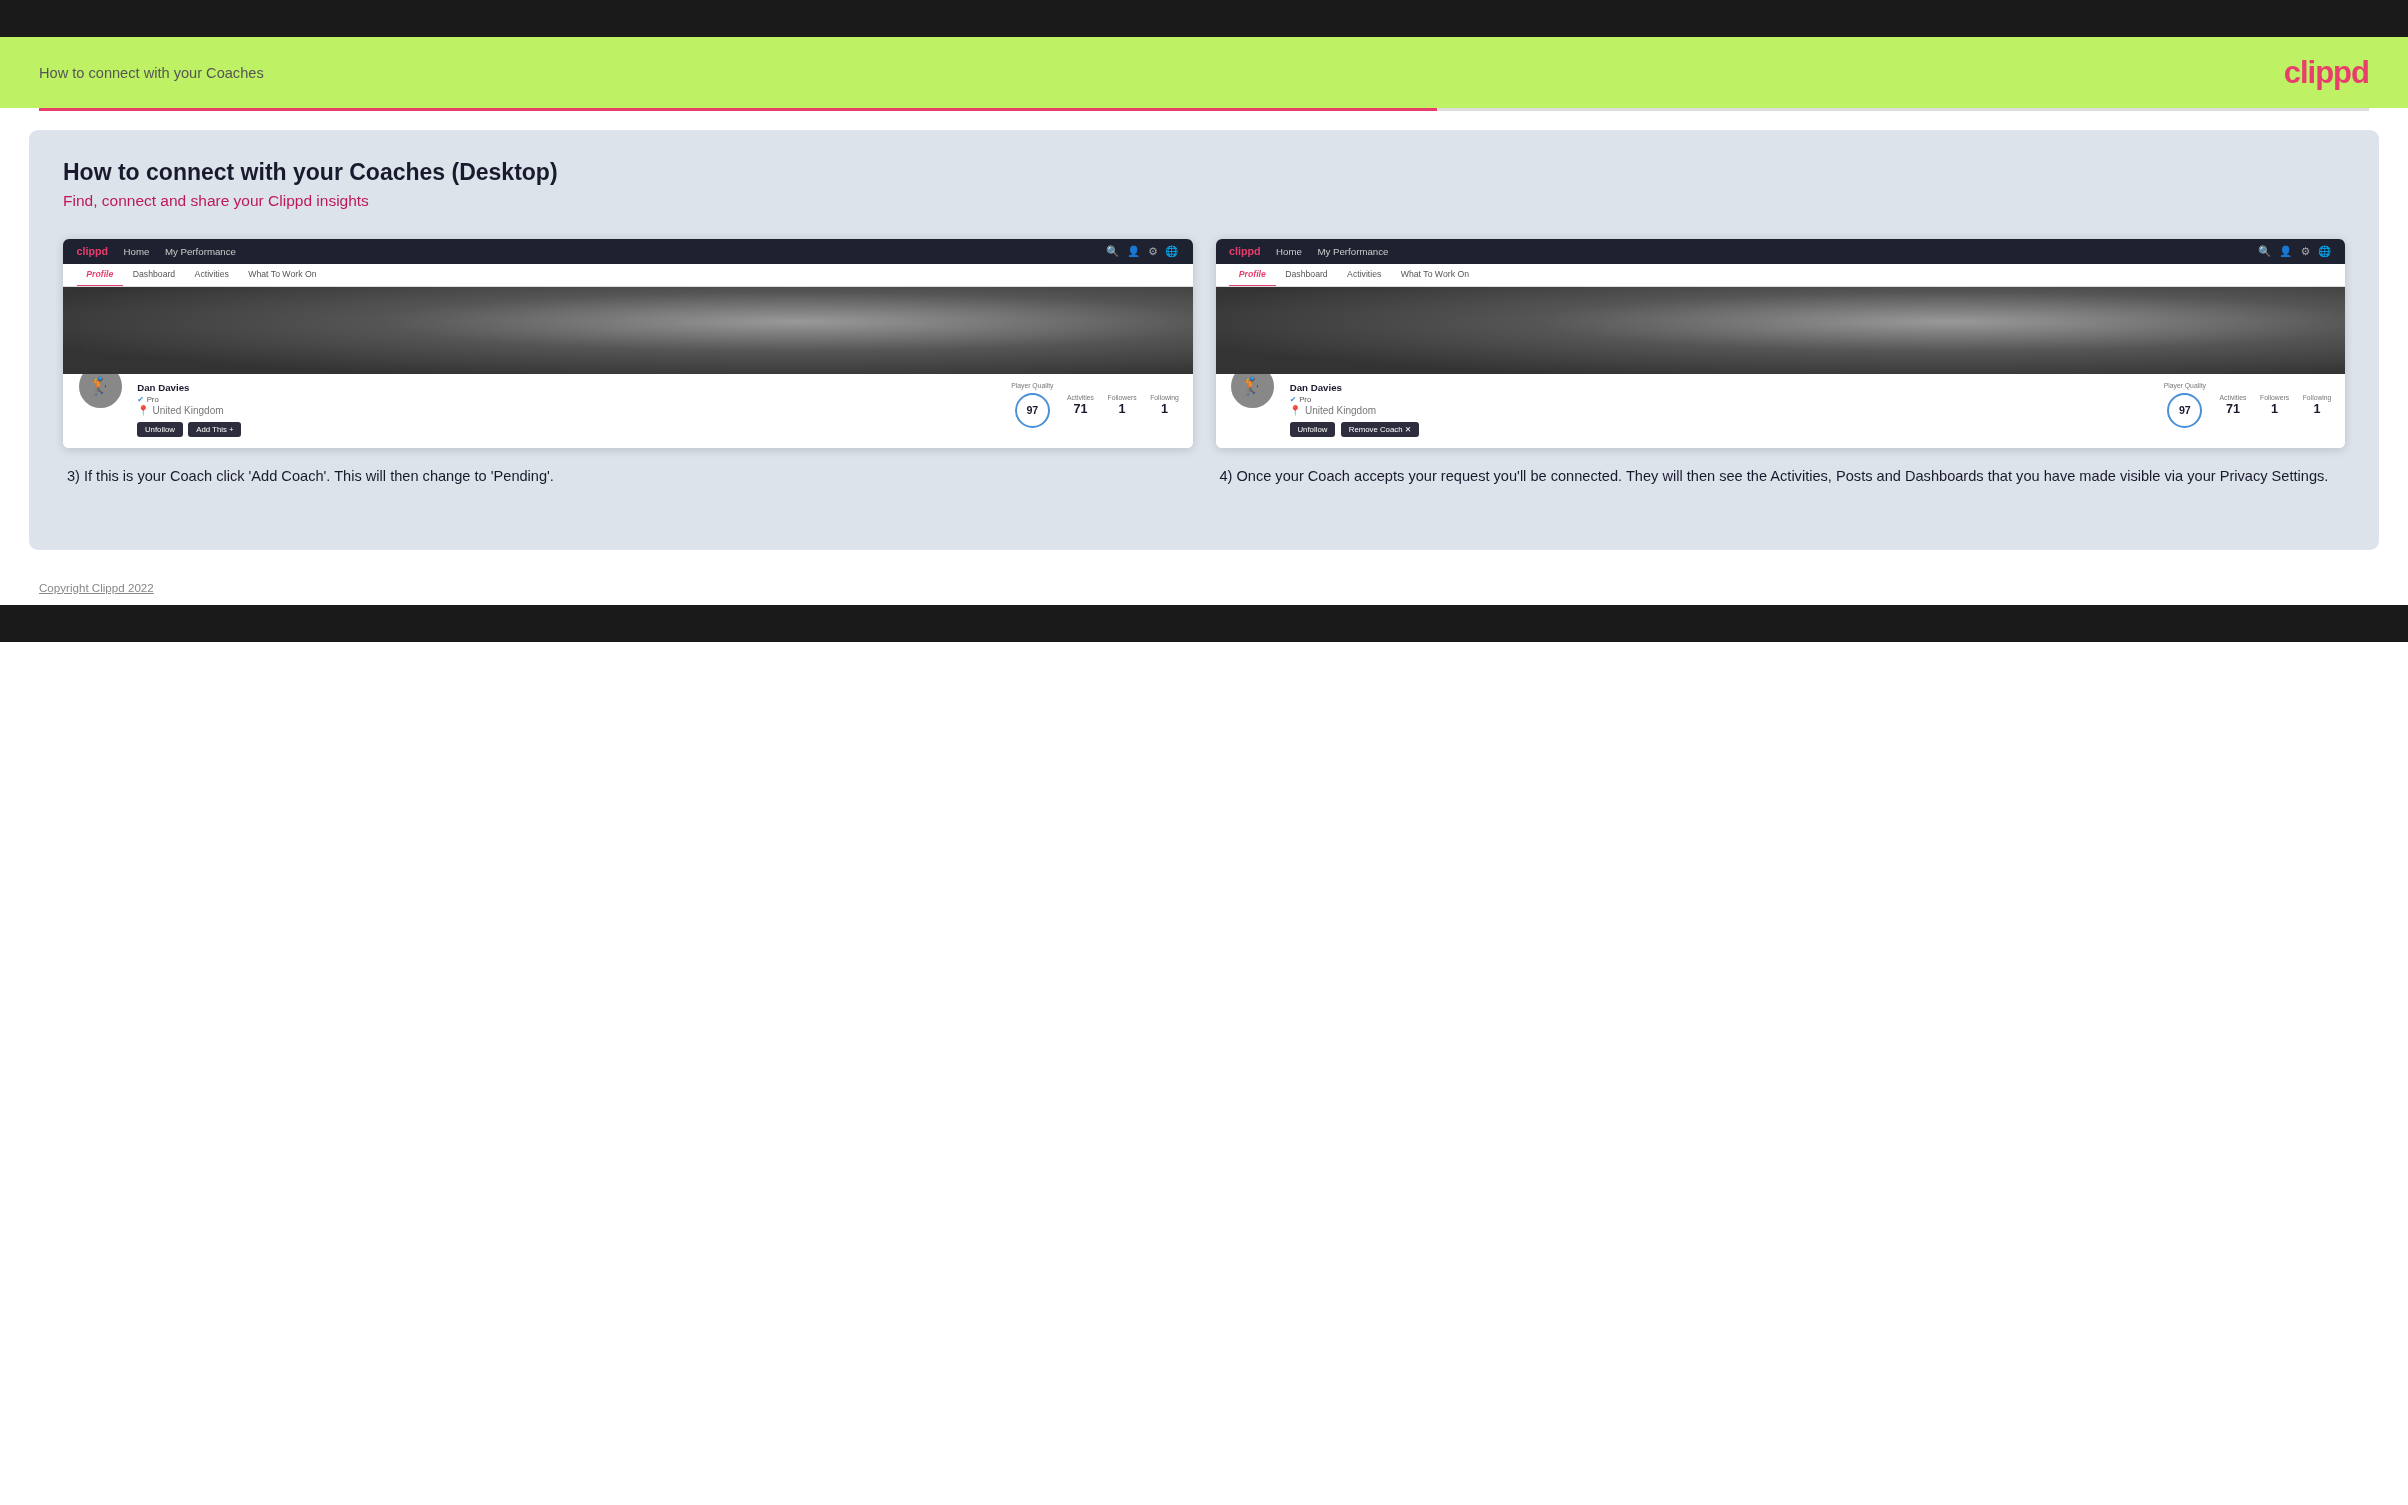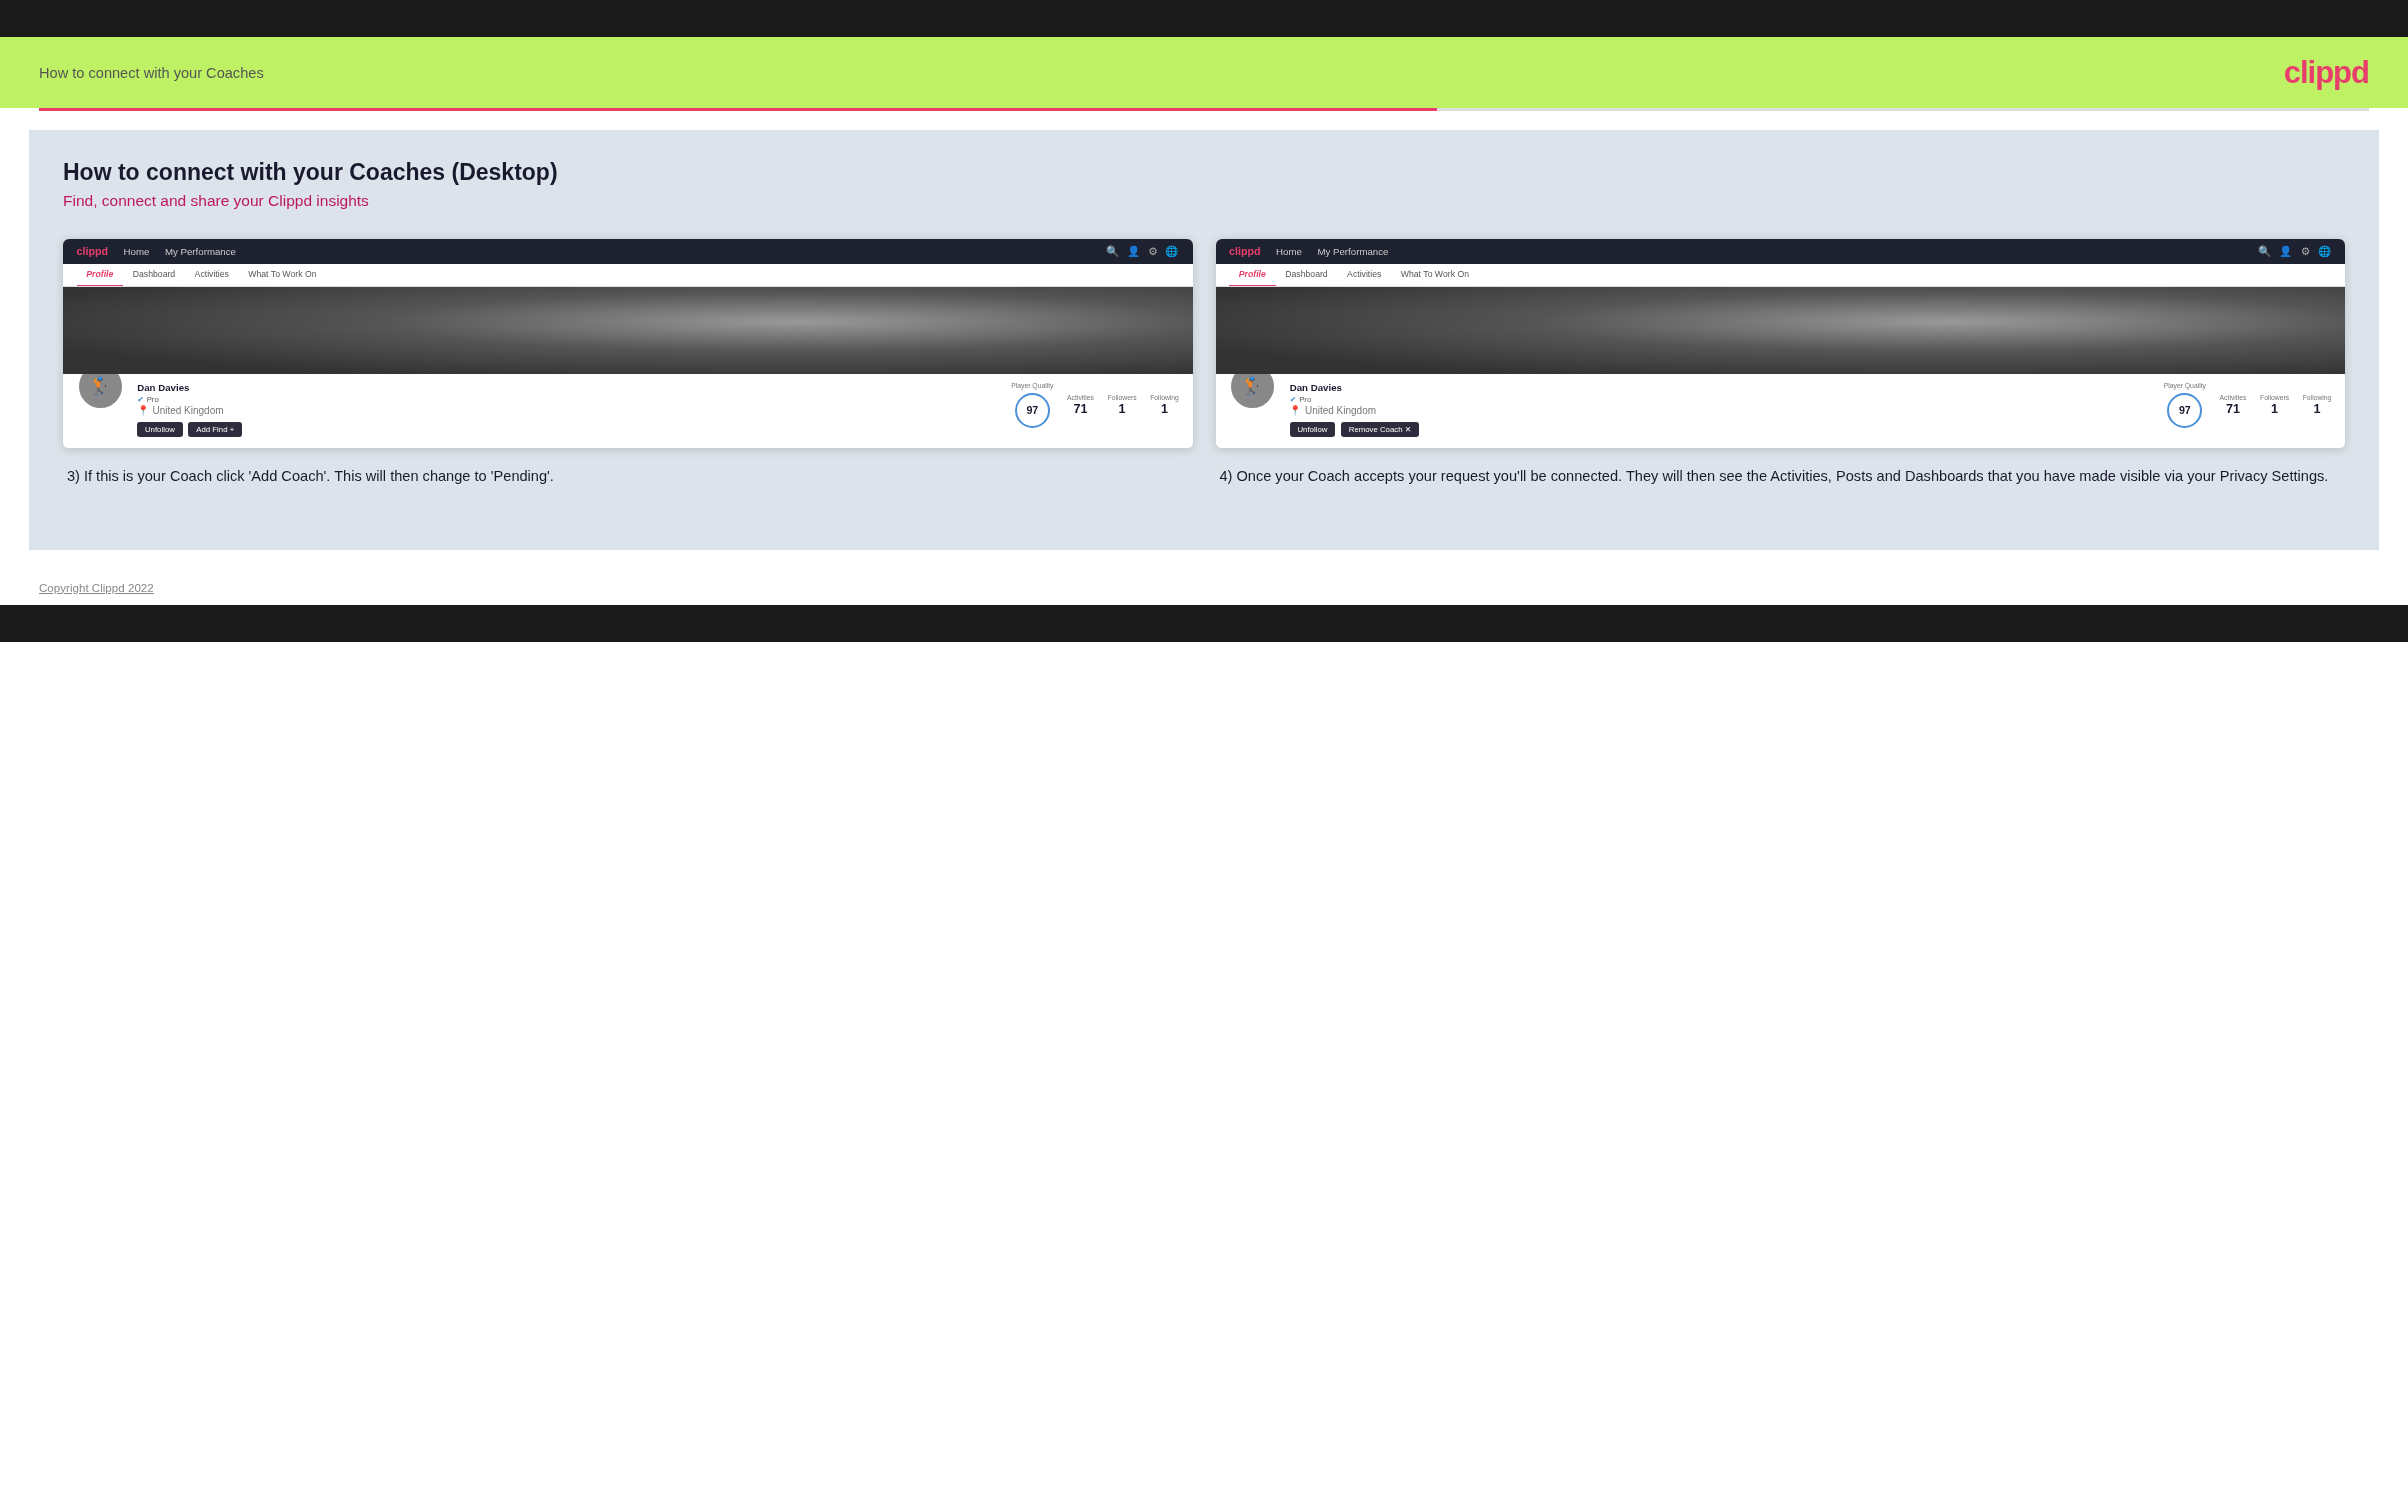--- a/index.html
+++ b/index.html
@@ -40,21 +40,21 @@
       height: 2.9px;
       background: linear-gradient(to right, #e83e6c 60%, #ddd 60%);
       margin: 0 39px;
     }
 
     
     .main-content {
       background: #dde3ea;
       margin: 19.4px 29px;
       padding: 29px 34px 39px;
-      border-radius: 0;
+      border-radius: 9px;
     }
 
     .page-heading {
       font-size: 23px;
       font-weight: 700;
       color: #1a1a2e;
       margin-bottom: 5.8px;
     }
     .page-subheading {
       font-size: 15.5px;
@@ -347,21 +347,21 @@
           <div class="mock-avatar">🏌</div>
           <div class="mock-profile-info">
             <div class="mock-player-name">Dan Davies</div>
             <div class="mock-player-badge">
               <span class="mock-verified">✔</span>
               <span>Pro</span>
             </div>
             <div class="mock-location">📍 United Kingdom</div>
             <div class="mock-buttons">
               <button class="mock-btn mock-btn-dark">Unfollow</button>
-              <button class="mock-btn mock-btn-dark-outline">Add Find +</button>
+              <button class="mock-btn mock-btn-dark-outline">Add This +</button>
             </div>
           </div>
 
           <div class="mock-stats">
             <div class="mock-quality">
               <div class="mock-quality-label">Player Quality</div>
               <div class="mock-quality-circle">97</div>
             </div>
             <div class="mock-stat">
               <div class="mock-stat-label">Activities</div>

